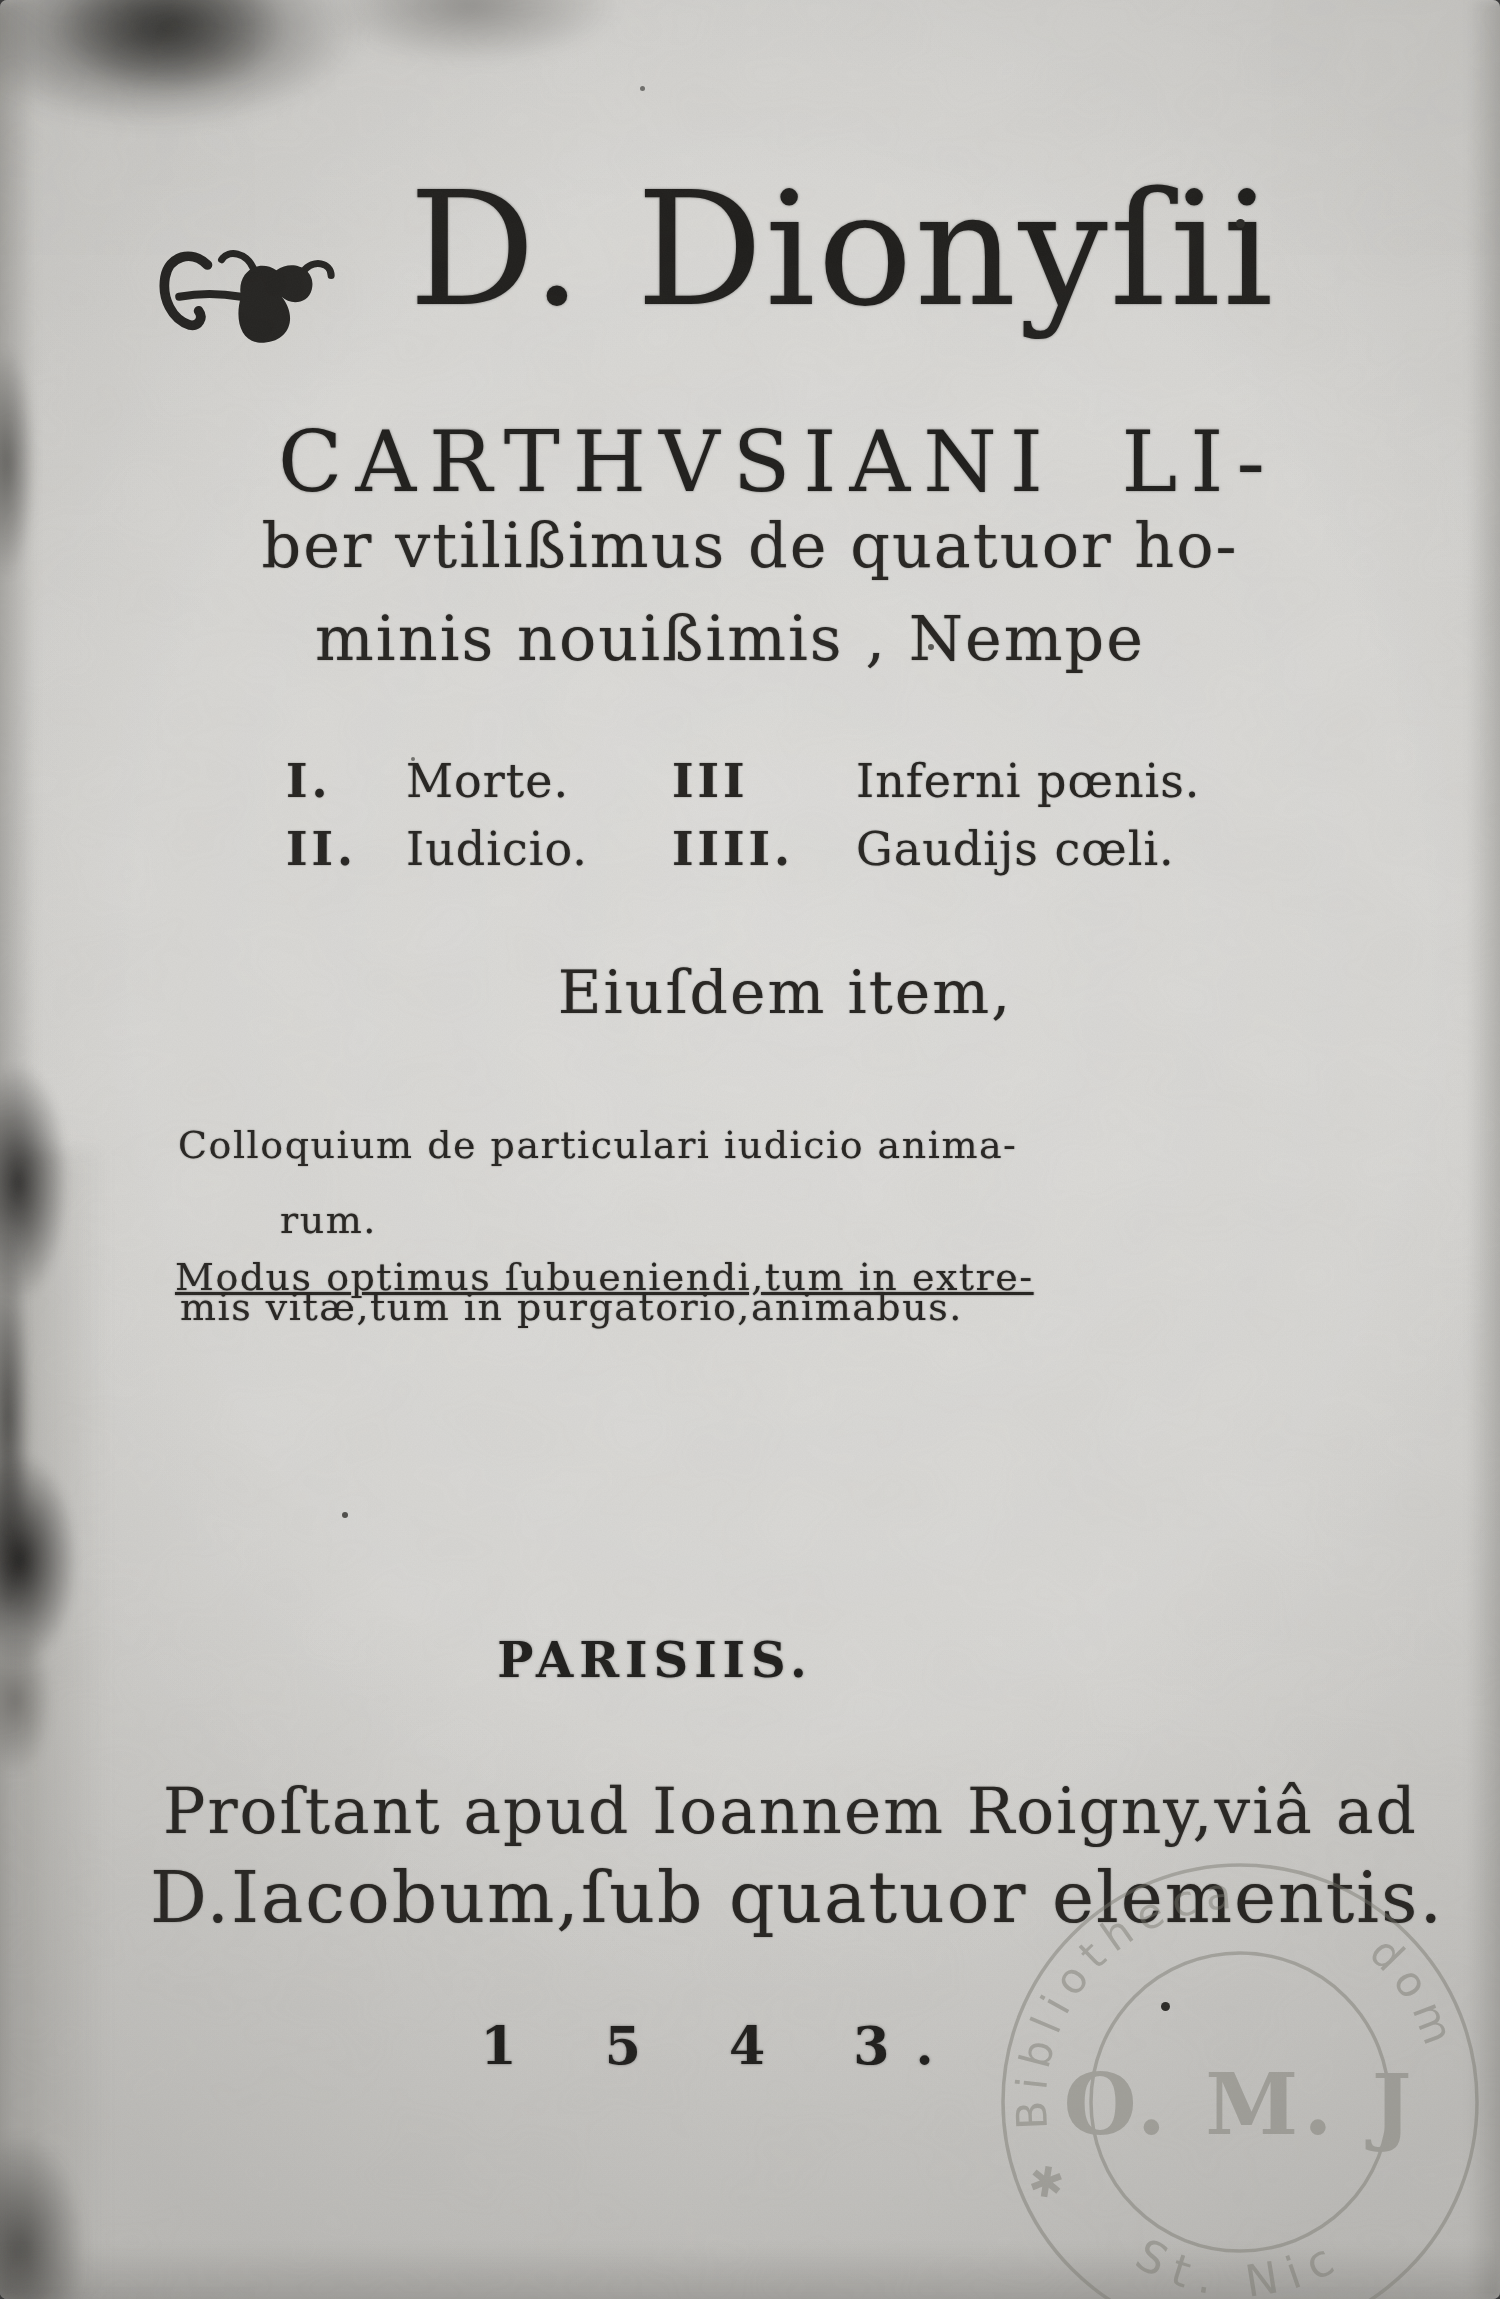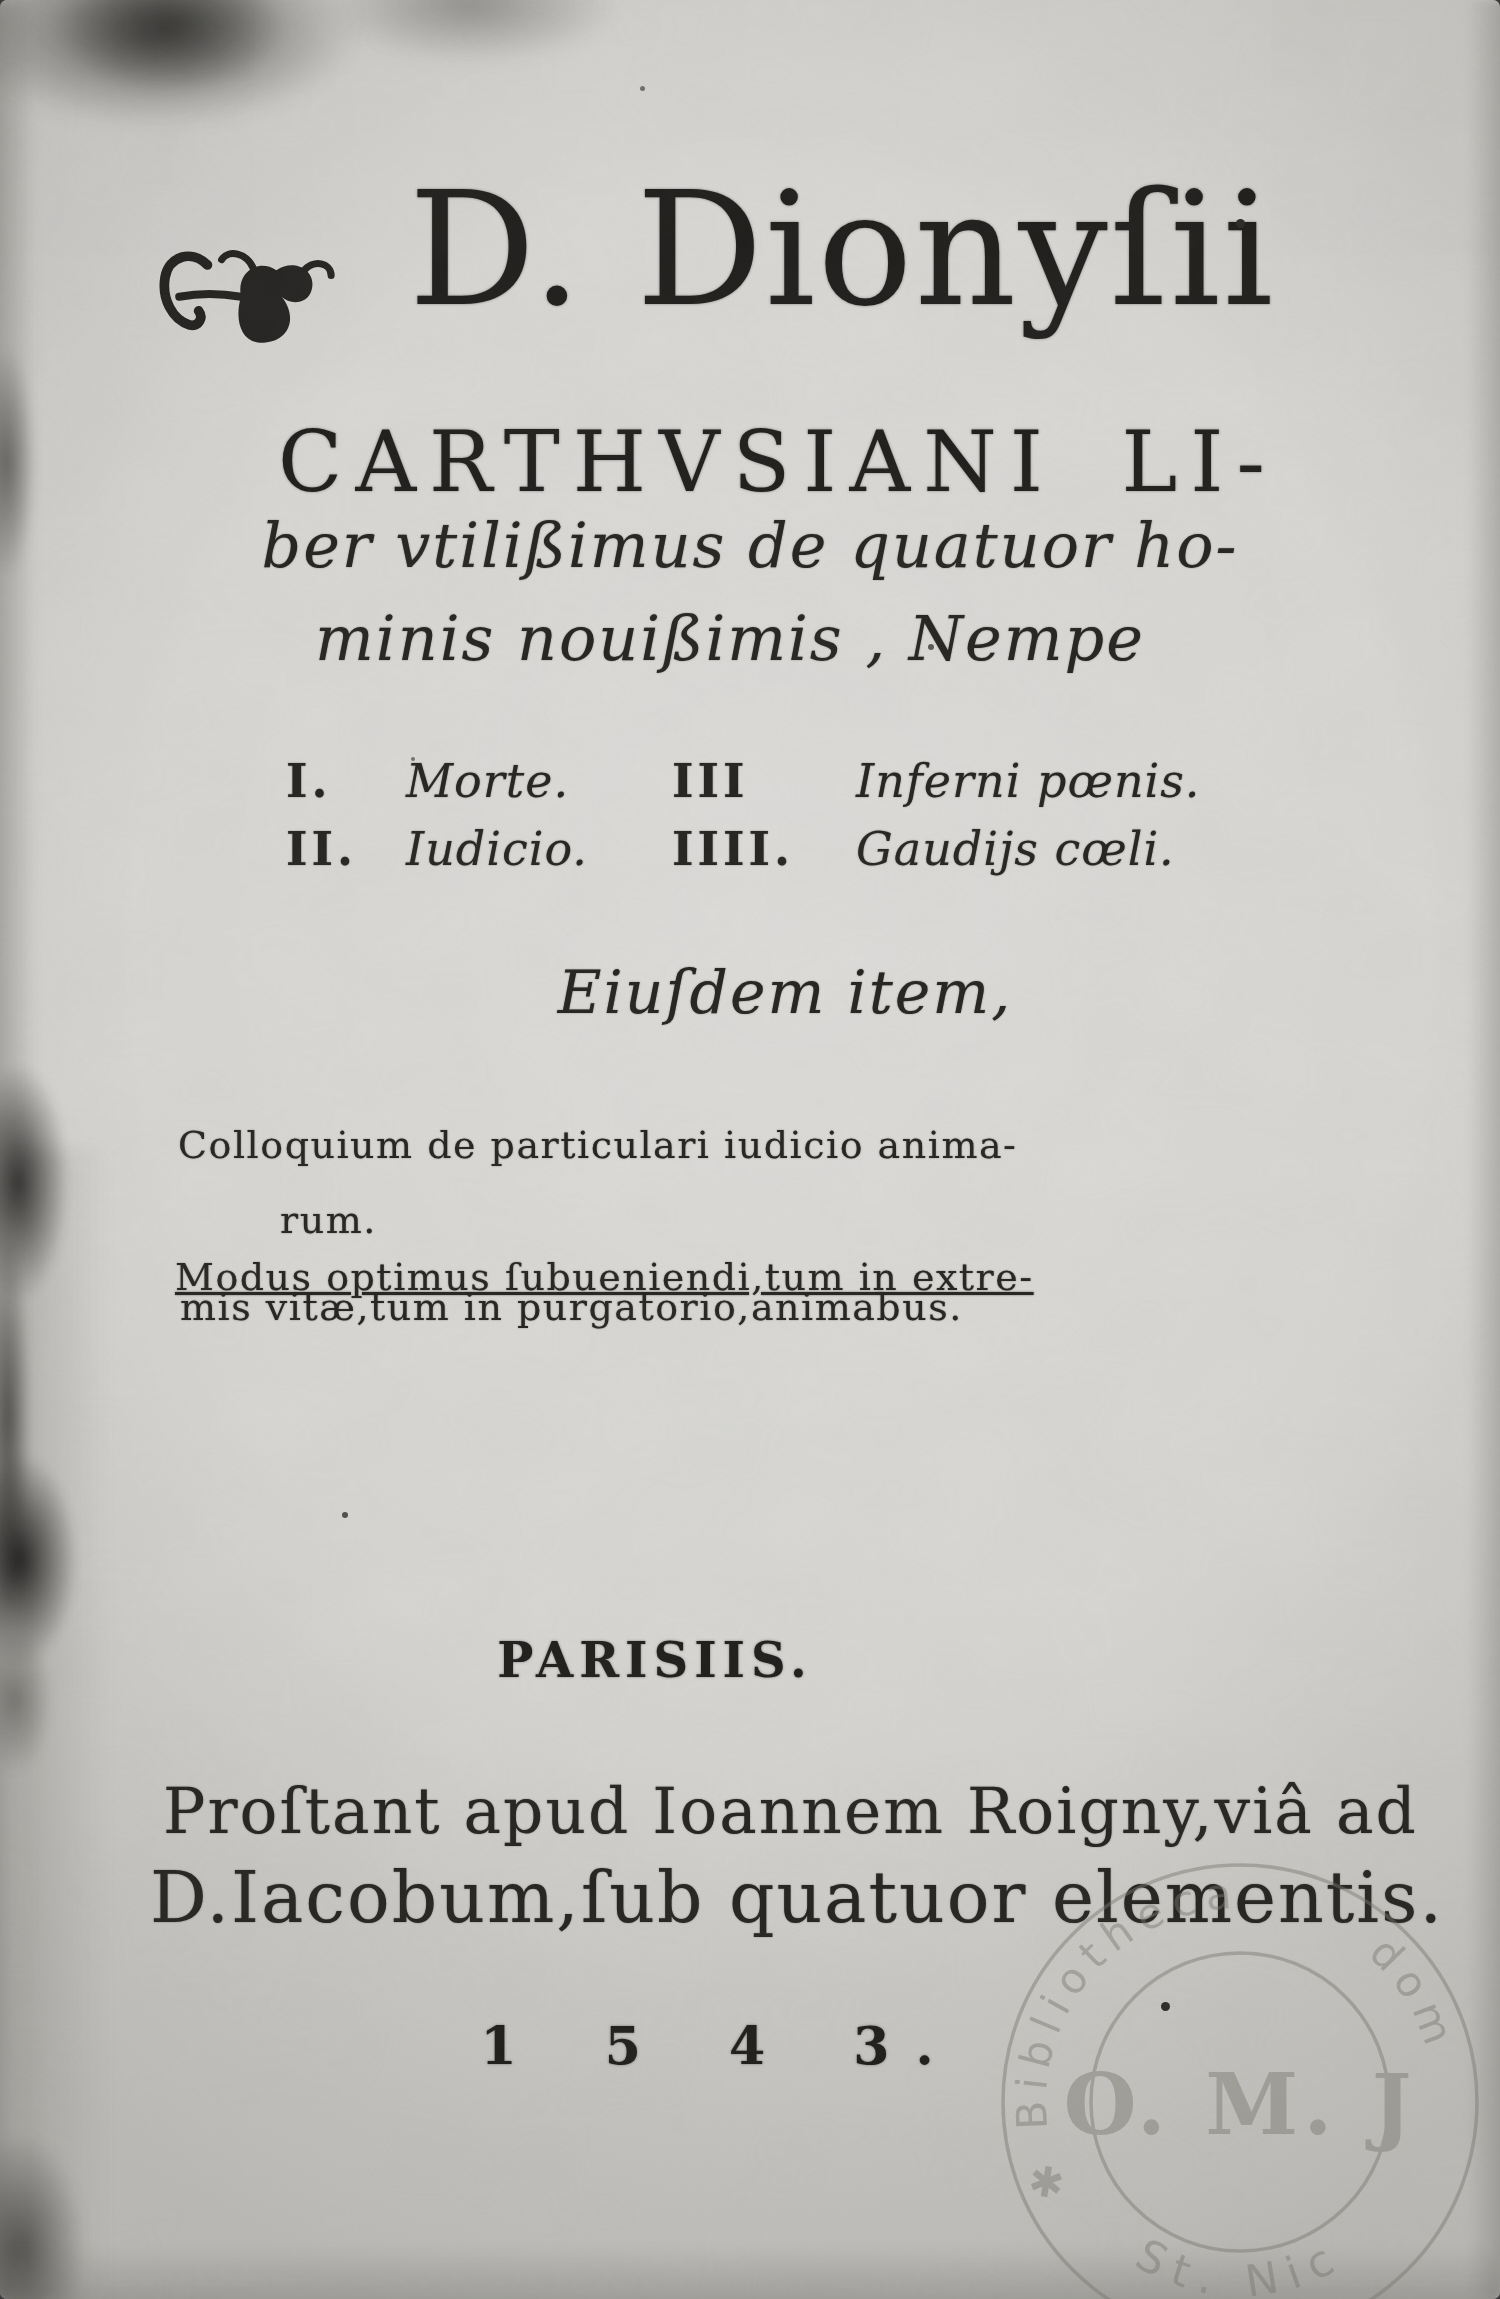--- a/index.html
+++ b/index.html
@@ -8,34 +8,34 @@
     background:
       radial-gradient(ellipse 90% 70% at 52% 40%, rgba(255,255,255,.20), rgba(255,255,255,0) 70%),
       linear-gradient(180deg,#d7d6d3 0%, #d6d5d2 70%, #cfcecb 100%);
     font-family:"DejaVu Serif","Liberation Serif",serif;
     color:#24221f;
     border-radius:7px;
   }
   .line{position:absolute;left:0;width:100%;text-align:center;line-height:1;white-space:nowrap;}
   .ink{color:#24221f;text-shadow:0 0 1.6px rgba(28,27,25,.55);}
   .ink-strong{color:#1d1c1a;text-shadow:0 0 2.5px rgba(24,23,21,.5);}
-  .italic{font-style:italic;}
+  .italic{}
 
   .title-line{top:170px;display:flex;justify-content:center;align-items:flex-start;transform:translateX(-40px);}
   .fleuron{width:238px;height:106px;margin-right:26px;margin-top:72px;flex:0 0 auto;}
   .title-text{font-size:158px;letter-spacing:2px;}
 
   .caps-line{top:420px;font-size:84px;letter-spacing:13px;word-spacing:26px;transform:translateX(28px);}
   .ber-line{top:515px;font-size:62px;letter-spacing:2px;}
   .minis-line{top:608px;font-size:62px;letter-spacing:2px;transform:translateX(-20px);}
 
   .contents{position:absolute;top:758px;left:286px;font-size:46px;line-height:1;}
   .c-row{display:grid;grid-template-columns:120px 266px 184px auto;margin-bottom:22px;}
   .c-num{font-weight:600;letter-spacing:4px;}
-  .c-topic{font-style:italic;letter-spacing:1px;}
+  .c-topic{letter-spacing:1px;}
 
   .eiusdem-line{top:962px;font-size:60px;transform:translateX(35px);letter-spacing:2px;}
 
   .para{position:absolute;line-height:1;white-space:nowrap;font-size:38px;letter-spacing:1.5px;}
   .p1a{top:1126px;left:178px;}
   .p1b{top:1201px;left:280px;}
   .p2a{top:1258px;left:175px;text-decoration:underline;}
   .p2b{top:1288px;left:180px;}
 
   .paris-line{top:1636px;font-size:48px;letter-spacing:6px;transform:translateX(-95px);font-weight:600;}

